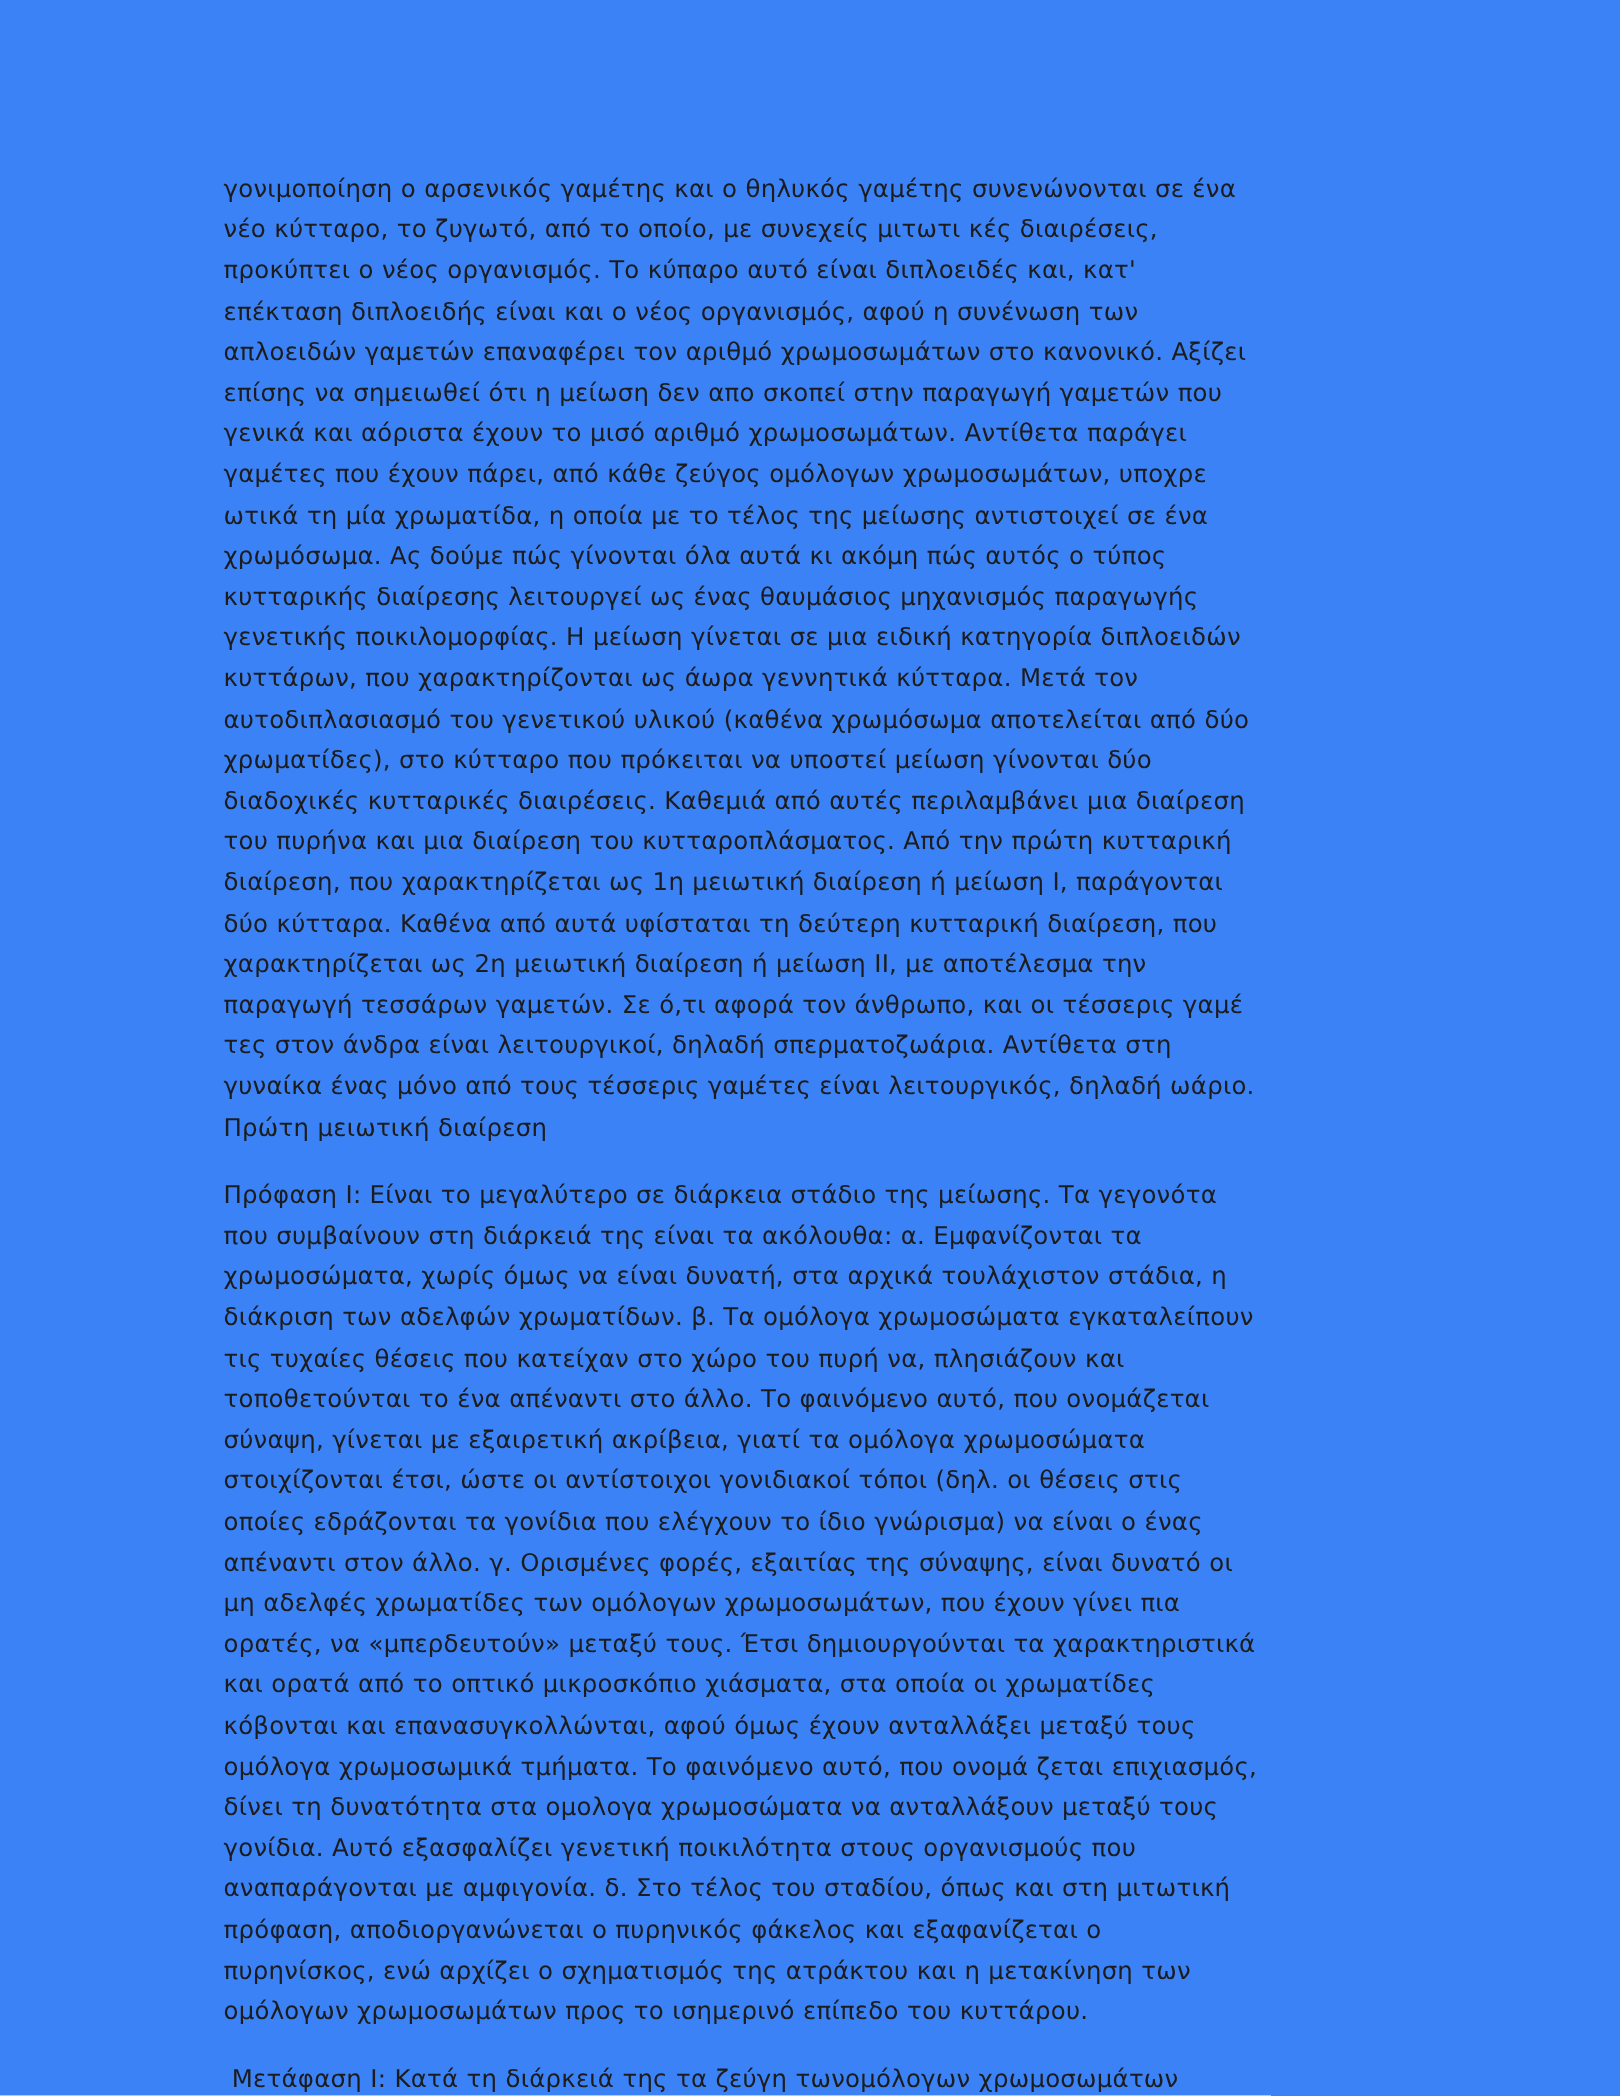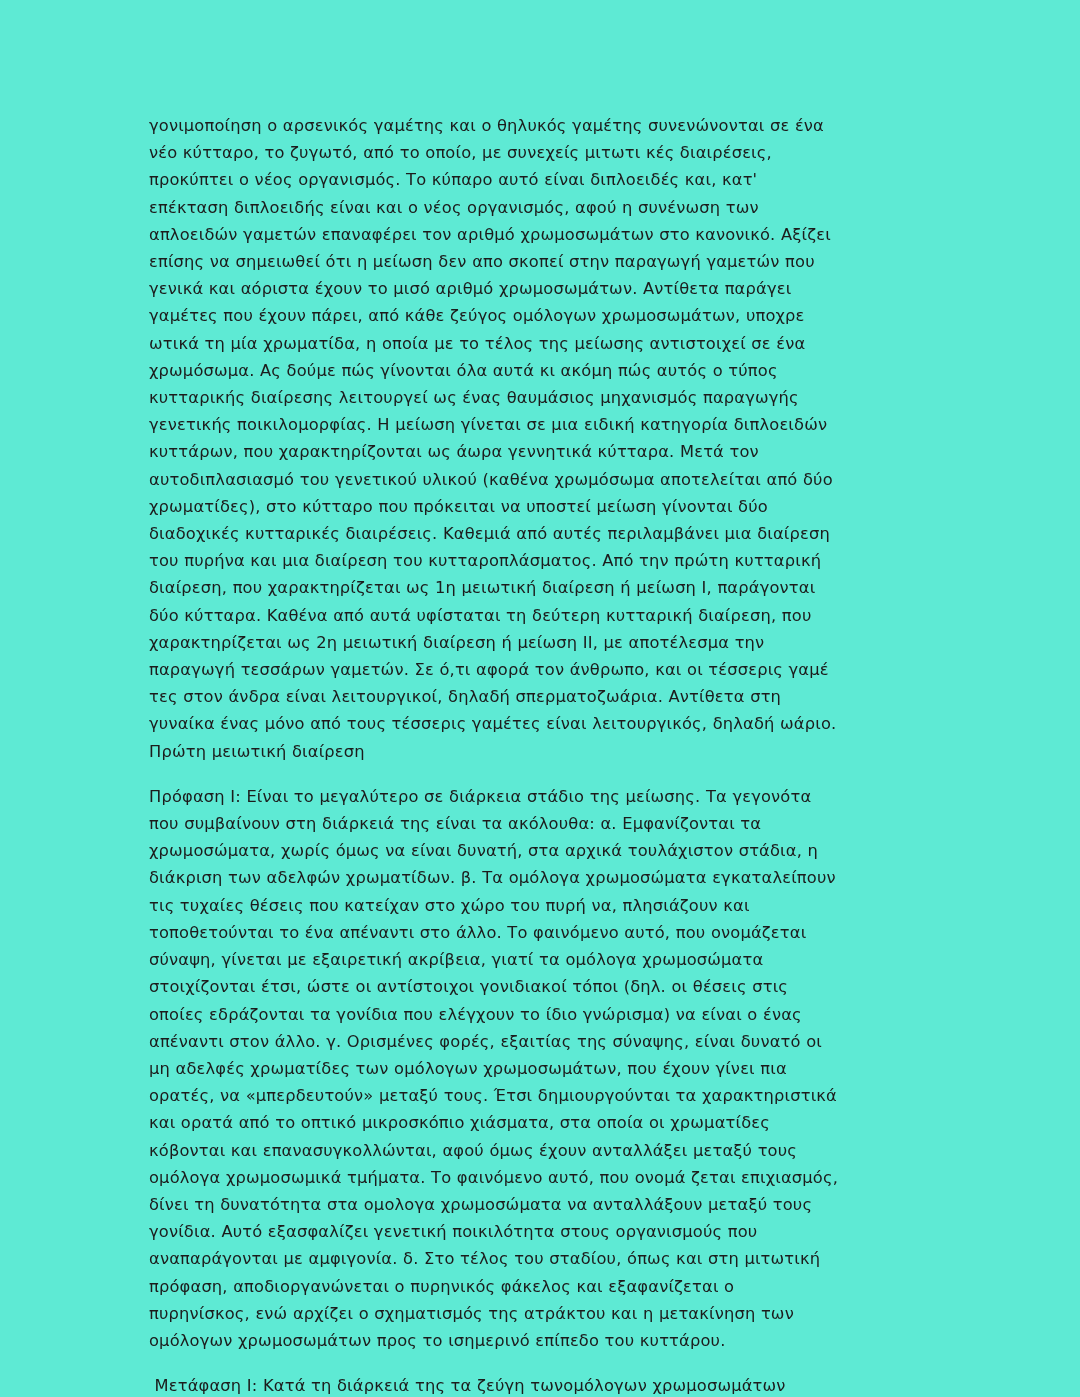--- a/index.html
+++ b/index.html
@@ -12,21 +12,21 @@
     width: 1080px;
     height: 1397px;
     font-family: "DejaVu Sans", "Liberation Sans", sans-serif;
     color: #1a1a1a;
     overflow: hidden;
   }
   .page {
     position: relative;
     width: 1080px;
     height: 1397px;
-    background: #5eead4;
+    background: #3b82f6;
     box-sizing: border-box;
   }
   .doc-body {
     position: absolute;
     left: 149px;
     top: 112px;
     width: 690px;
   }
   .para {
     margin: 0 0 18px 0;

